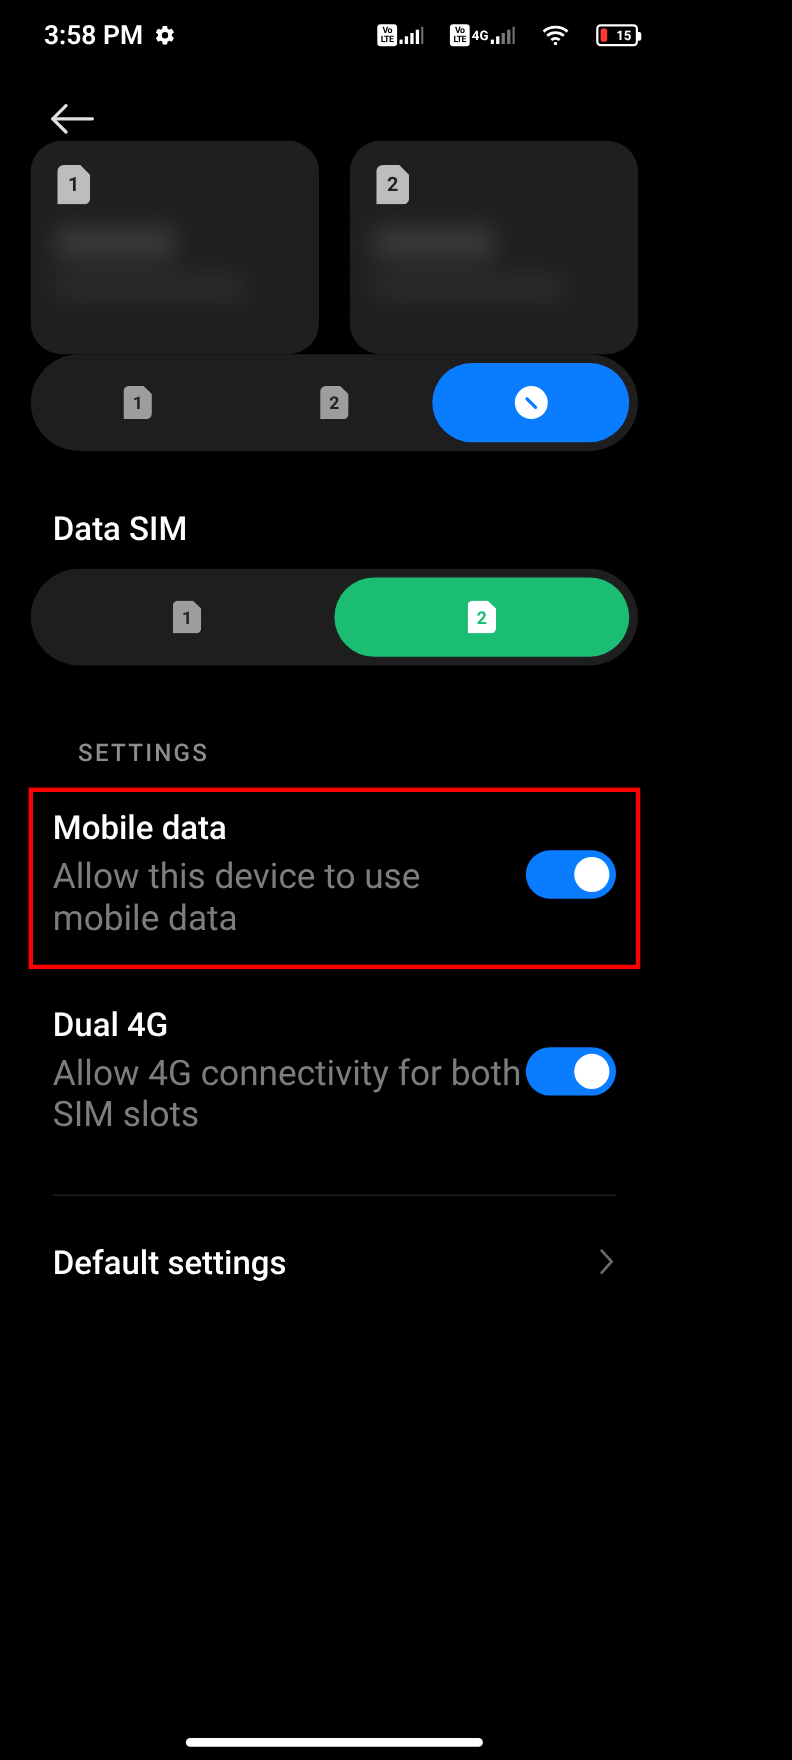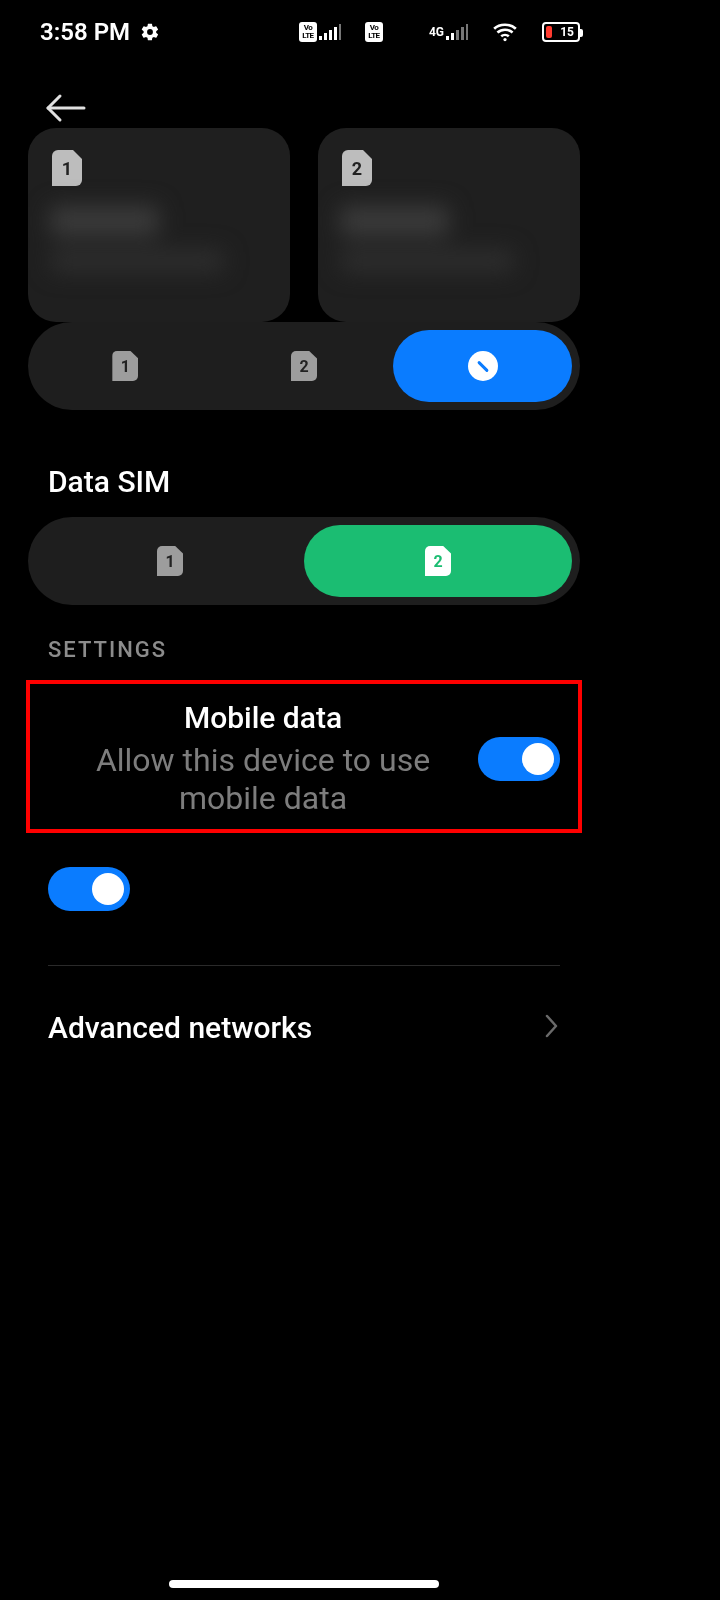--- a/index.html
+++ b/index.html
@@ -6,42 +6,42 @@
   html, body { width: 720px; height: 1600px; background: #000; color: #e9e9e9; font-family: -apple-system, Roboto, "Helvetica Neue", Arial, sans-serif; overflow: hidden; }
   .screen { width: 608px; height: 1600px; position: relative; background: #000; }
 
   
   .status-bar { height: 64px; display: flex; align-items: center; justify-content: space-between; padding: 0 28px 0 40px; font-size: 24px; font-weight: 600; color:#fff; }
   .status-left { display:flex; align-items:center; gap:10px; }
   .status-right { display:flex; align-items:center; gap:24px; }
   .gear-icon svg, .signal-icon svg, .wifi-icon svg, .battery-icon svg { display:block; }
   .pill { background:#fff; color:#000; font-size:10px; font-weight:700; padding:2px 3px; border-radius:3px; line-height:1; letter-spacing:-0.5px; }
   .sig-wrap { display:flex; align-items:center; gap:2px; }
-  .sig-label { font-size:12px; font-weight:700; color:#fff; line-height:1;margin-left:44px; }
+  .sig-label { font-size:12px; font-weight:700; color:#fff; line-height:1; }
   .battery-box { display:flex; align-items:center; gap:2px; }
   .battery-body { width:38px; height:20px; border:2px solid #fff; border-radius:4px; display:flex; align-items:center; padding:2px; position:relative;}
   .battery-body::after{content:""; position:absolute; right:-5px; top:5px; width:3px; height:8px; background:#fff; border-radius:0 2px 2px 0;}
   .battery-level { width:20%; height:100%; background:#ff3b30; border-radius:2px; position:relative;}
   .battery-text { position:absolute; right:4px; top:1px; font-size:12px; font-weight:700; color:#fff;}
 
   
   .back-row { padding: 28px 32px 0 44px; }
   .page-title { padding: 40px 48px 26px 48px; font-size: 54px; font-weight: 400; line-height: 1.28; color:#cfcfcf; letter-spacing: -0.5px;}
 
   
   .sim-row { display:flex; gap:28px; padding: 0 28px; }
   .sim-card { flex:1; background:#1f1f1f; border-radius:28px; height:194px; padding:22px 24px; position:relative; overflow:hidden;}
   .sim-chip { width:30px; height:36px; background:#bdbdbd; border-radius:6px 6px 6px 0; clip-path: polygon(0 0, 70% 0, 100% 25%, 100% 100%, 0 100%); display:flex; align-items:center; justify-content:center; font-size:18px; font-weight:700; color:#222; }
   .sim-blur { position:absolute; left:22px; right:22px; top:78px; bottom:18px; filter: blur(11px); }
   .sim-blur .l1 { width:50%; height:30px; background:#3b3b3b; border-radius:6px; margin-bottom:14px;}
   .sim-blur .l2 { width:80%; height:22px; background:#2e2e2e; border-radius:6px;}
 
   
   .section-label { padding: 54px 48px 18px 48px; font-size:30px; font-weight:500; color:#fff;}
-  .section-label.small { font-size:22px; font-weight:500; color:#8c8c8c; letter-spacing:2px; padding-top:32px; padding-bottom:18px;}
+  .section-label.small { font-size:22px; font-weight:500; color:#8c8c8c; letter-spacing:2px; padding-top:68px; padding-bottom:18px;margin-left:23px;}
 
   
   .seg { margin:0 28px; background:#1e1e1e; border-radius:44px; height:88px; display:flex; align-items:center; padding:8px; gap:0;}
   .seg .seg-item { flex:1; height:72px; border-radius:36px; display:flex; align-items:center; justify-content:center;}
   .seg .sim-chip-sm { width:26px; height:30px; background:#9d9d9d; border-radius:5px 5px 5px 0; clip-path: polygon(0 0, 70% 0, 100% 25%, 100% 100%, 0 100%); display:flex; align-items:center; justify-content:center; font-size:16px; font-weight:700; color:#222;}
   .seg .sim-chip-sm.white { background:#fff; color:#0a7; }
   .seg .active-blue { background:#0a7cff; }
   .seg .active-green { background:#1bbd72; }
   .seg .no-pref-circle { width:30px; height:30px; border-radius:50%; background:#fff; display:flex; align-items:center; justify-content:center;}
   .seg .no-pref-circle .slash{ width:14px; height:3px; background:#0a7cff; border-radius:2px; transform:rotate(45deg);}
@@ -180,41 +180,45 @@
     <div class="seg-item active-green">
       <div class="sim-chip-sm white">
           <span style="color:#1bbd72;">2</span>
         </div>
     </div>
   </div>
 
   <div class="section-label small">SETTINGS</div>
 
   <div class="settings-list">
-    <div class="setting-row" style="padding-top:20px; padding-bottom:16px;text-align:center;">
+    <div class="setting-row" style="padding-top:20px; padding-bottom:28px;">
       <div class="highlight-box"></div>
       <div class="setting-text">
         <div class="t1">Mobile data</div>
         <div class="t2">Allow this device to use mobile data</div>
       </div>
       <div class="toggle">
           <div class="knob"></div>
         </div>
     </div>
 
     <div class="setting-row" style="padding-top:34px;">
+      <div class="setting-text">
+        <div class="t1">Dual 4G</div>
+        <div class="t2">Allow 4G connectivity for both SIM slots</div>
+      </div>
       <div class="toggle">
           <div class="knob"></div>
         </div>
     </div>
 
     <div class="divider"></div>
 
     <div class="adv-row">
-      <div class="label">Advanced networks</div>
+      <div class="label">Default settings</div>
       <span class="chev">
         <svg width="16" height="26" viewBox="0 0 16 26" fill="none" stroke="#6a6a6a" stroke-width="2.5" stroke-linecap="round" stroke-linejoin="round">
             <polyline points="3,3 12,13 3,23"></polyline>
           </svg>
       </span>
     </div>
   </div>
 
   <div class="nav-ind"></div>
 </div>

